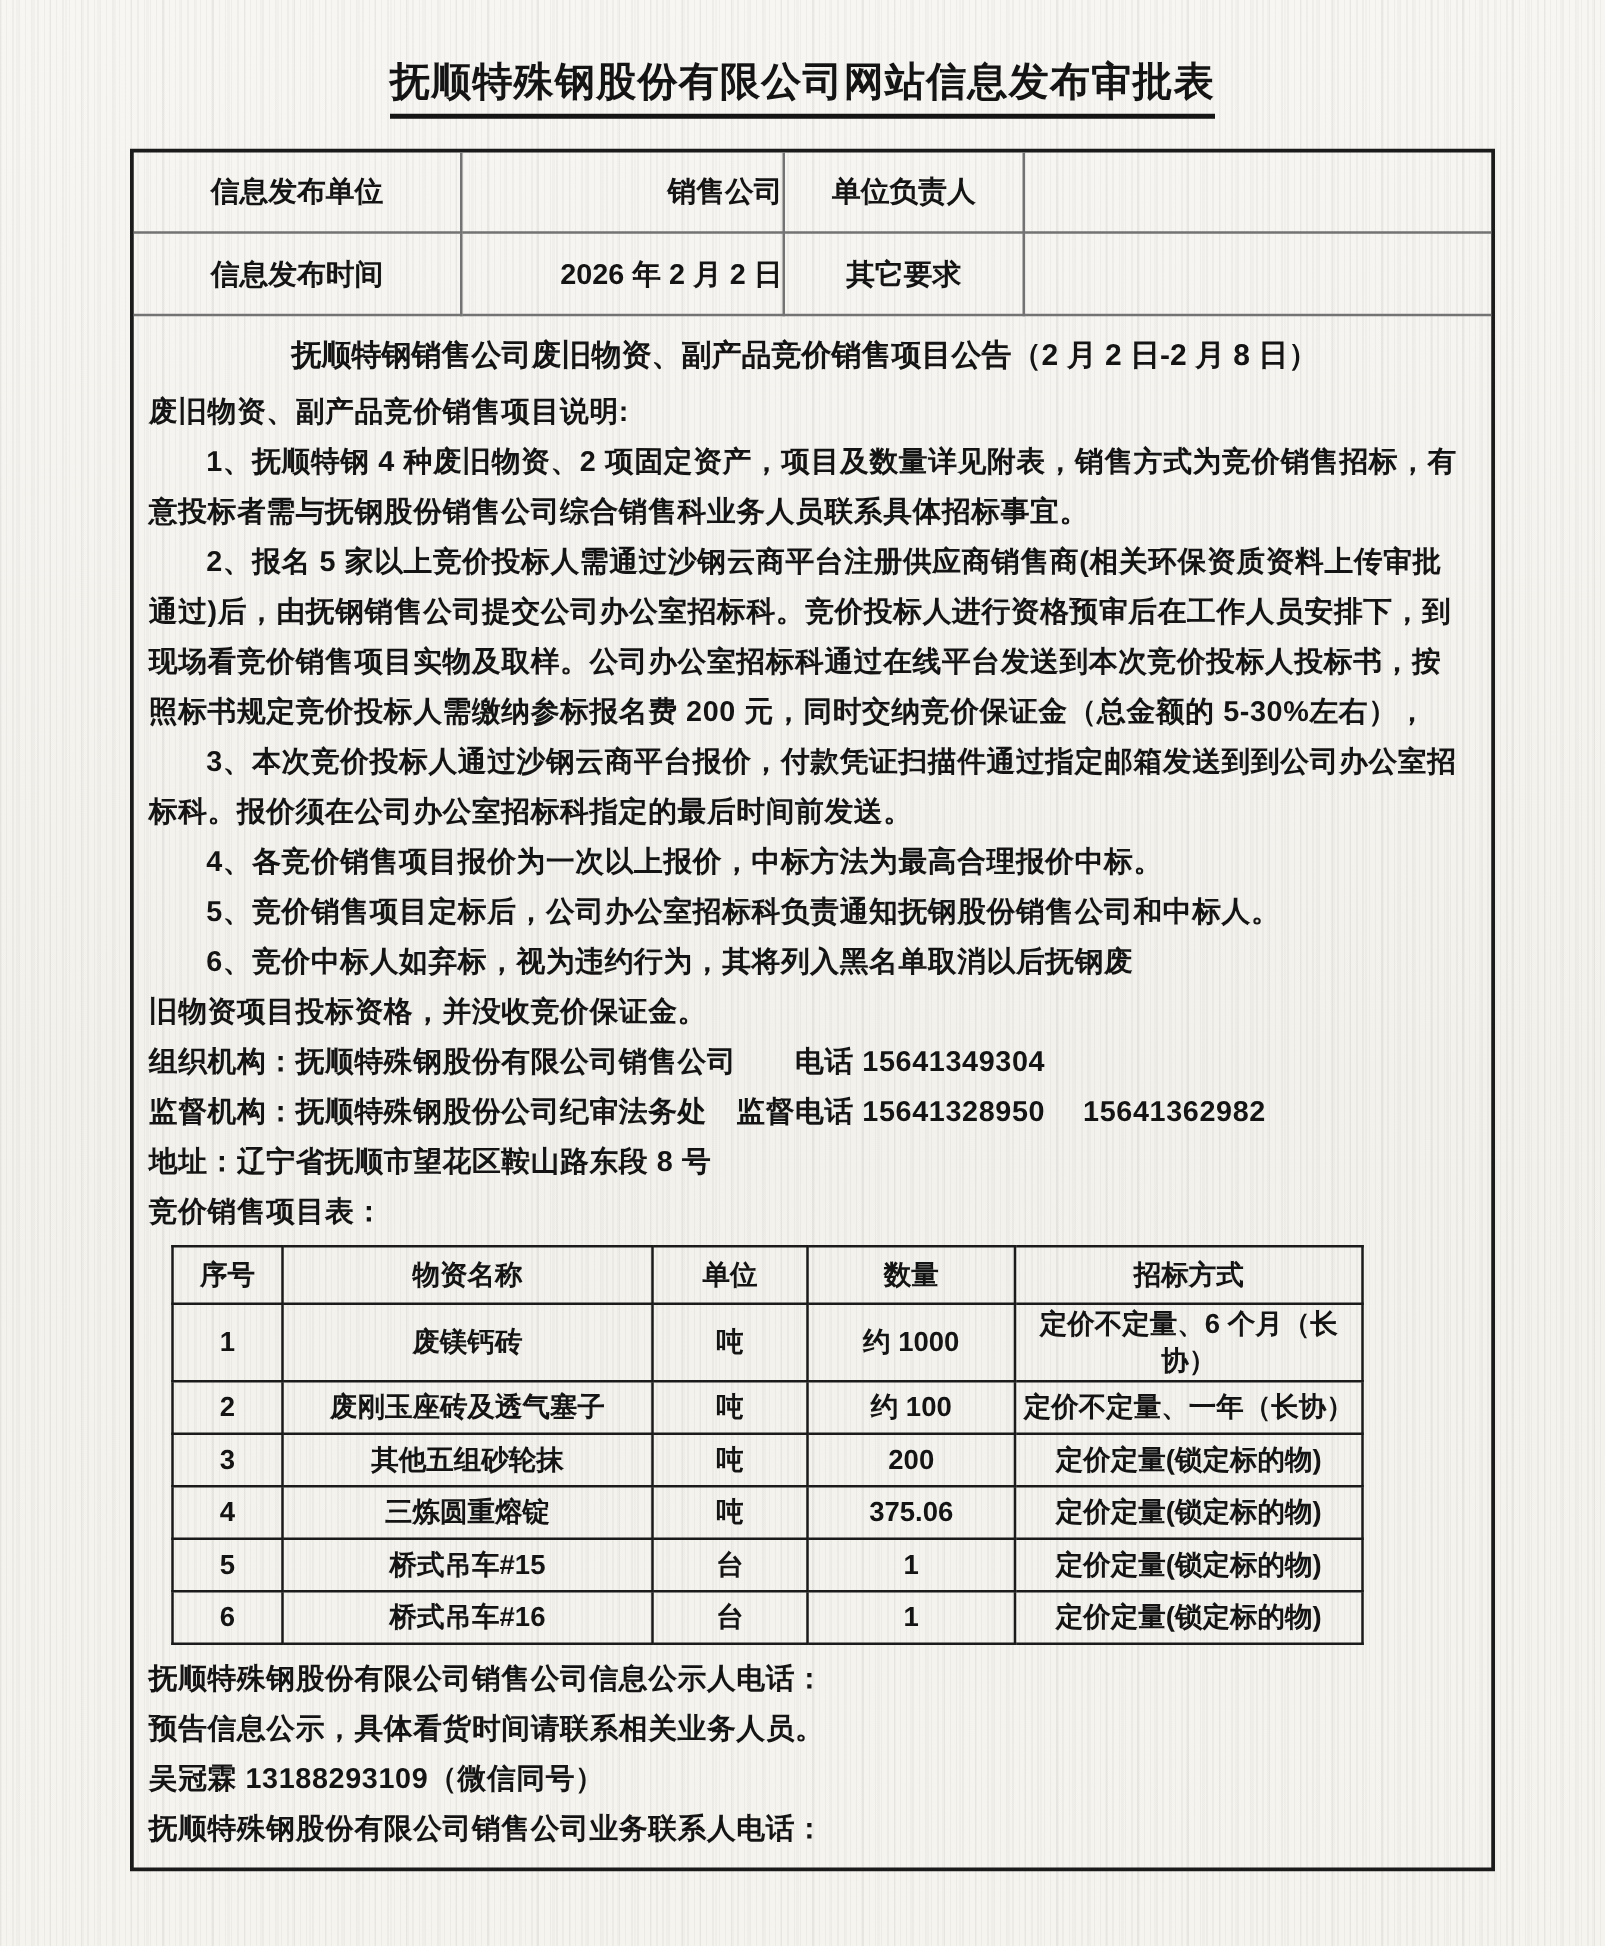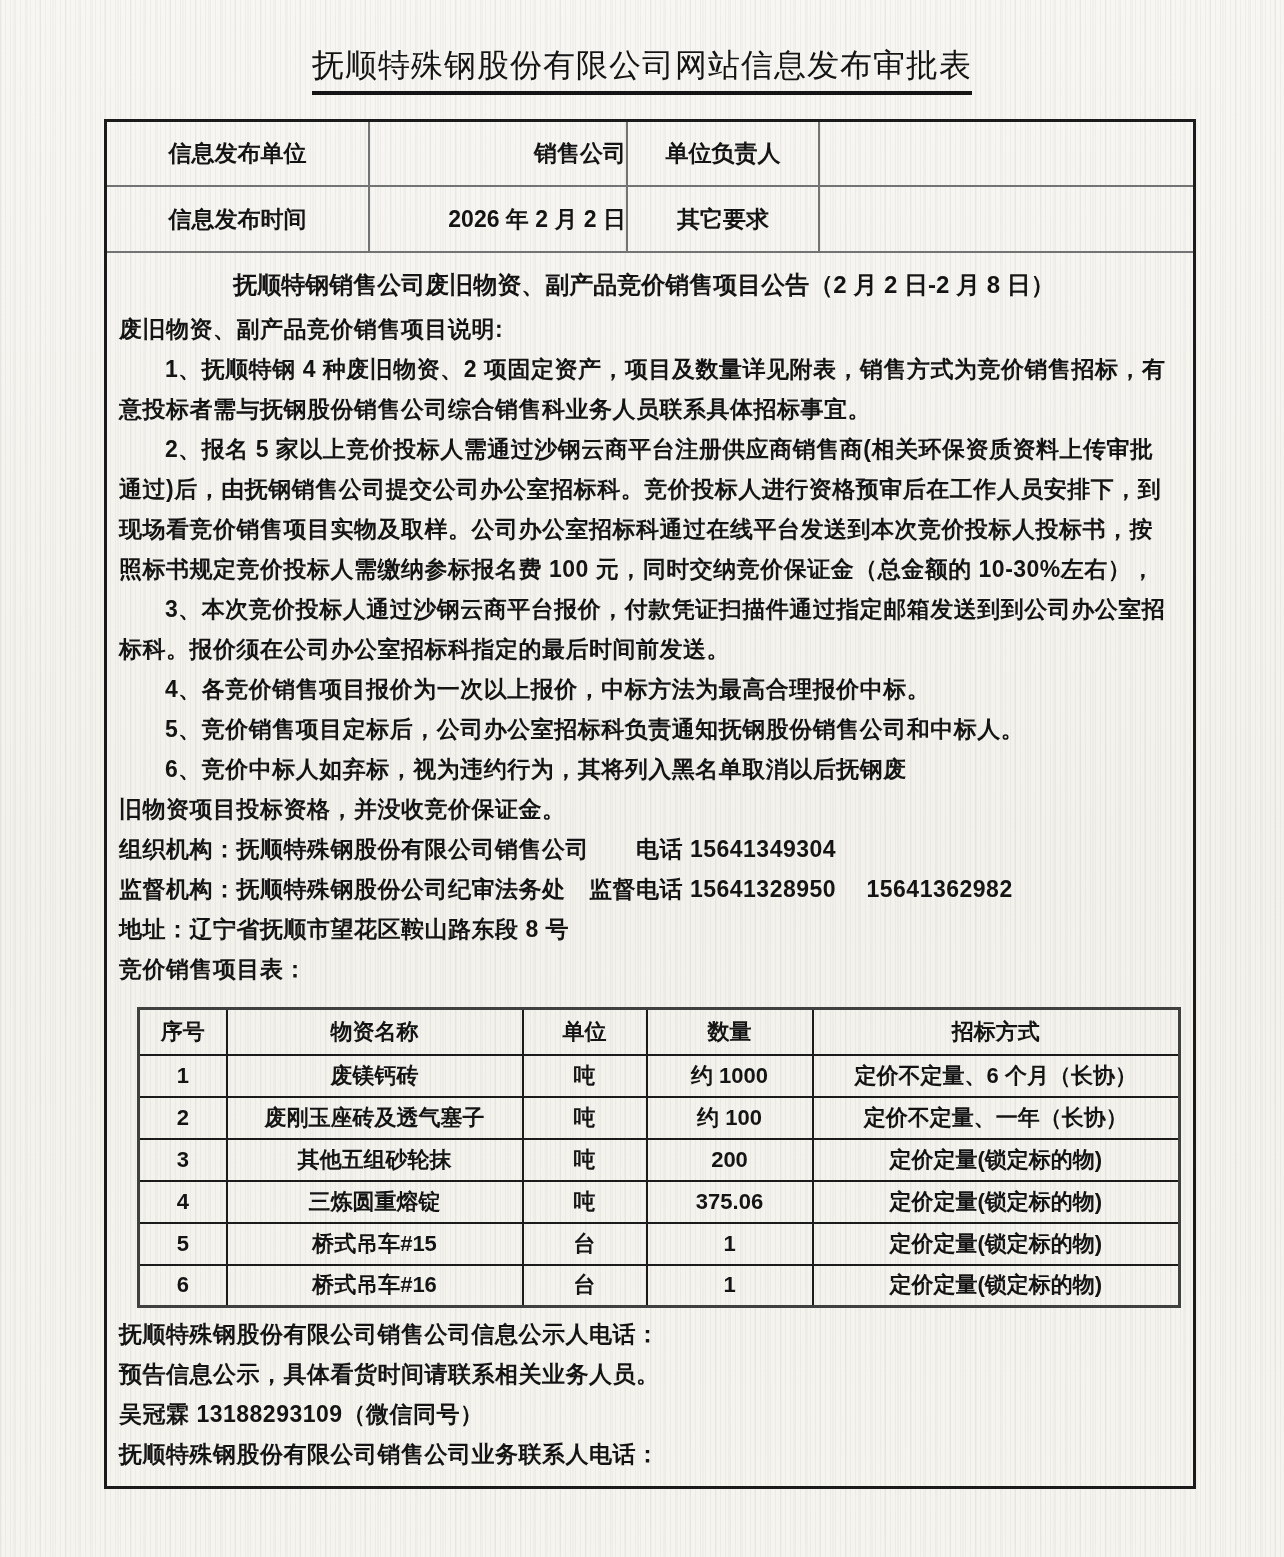--- a/index.html
+++ b/index.html
@@ -15,21 +15,21 @@
       repeating-linear-gradient(90deg, rgba(60,60,60,0.03) 0 2px, transparent 2px 13px),
       linear-gradient(180deg, #f8f6f2 0%, #f3f1ec 55%, #f6f4ef 100%);
     overflow: hidden;
   }
   .page { position: relative; width: 1284px; height: 1557px; padding-top: 44px; }
 
   .doc-title-wrap { text-align: center; margin-bottom: 24px; }
   .doc-title {
     display: inline-block;
     font-size: 32px;
-    font-weight: 400;
+    font-weight: 700;
     letter-spacing: 1px;
     border-bottom: 4px solid #151515;
     padding-bottom: 3px;
   }
 
   .outer-box {
     margin-left: 104px;
     width: 1092px;
     border: 3px solid #1b1b1b;
   }
@@ -72,24 +72,24 @@
   }
   .para.indent { text-indent: 2em; }
   .meta-line {
     font-size: 23px;
     font-weight: 700;
     line-height: 40px;
     letter-spacing: 0.5px;
   }
 
   .proj-table {
-    margin: 18px 0 6px 18px;
-    width: 1044px;
+    margin: 7px 0 6px 18px;
+    width: 954px;
     table-layout: fixed;
-    border: 3px solid #404040;
+    border: 1px solid #404040;
   }
   .proj-table td, .proj-table th {
     border: 2.5px solid #1b1b1b;
     text-align: center;
     vertical-align: middle;
     font-size: 22px;
     font-weight: 800;
   }
   .proj-table th { height: 46px; }
   .proj-table td { height: 42px; }
@@ -132,21 +132,21 @@
       </tr>
     </tbody>
       </table>
 
     <div class="content">
 
       <div class="ann-heading">抚顺特钢销售公司废旧物资、副产品竞价销售项目公告（2 月 2 日-2 月 8 日）</div>
 
       <p class="para">废旧物资、副产品竞价销售项目说明:</p>
       <p class="para indent">1、抚顺特钢 4 种废旧物资、2 项固定资产，项目及数量详见附表，销售方式为竞价销售招标，有意投标者需与抚钢股份销售公司综合销售科业务人员联系具体招标事宜。</p>
-      <p class="para indent">2、报名 5 家以上竞价投标人需通过沙钢云商平台注册供应商销售商(相关环保资质资料上传审批通过)后，由抚钢销售公司提交公司办公室招标科。竞价投标人进行资格预审后在工作人员安排下，到现场看竞价销售项目实物及取样。公司办公室招标科通过在线平台发送到本次竞价投标人投标书，按照标书规定竞价投标人需缴纳参标报名费 100 元，同时交纳竞价保证金（总金额的 10-30%左右），</p>
+      <p class="para indent">2、报名 5 家以上竞价投标人需通过沙钢云商平台注册供应商销售商(相关环保资质资料上传审批通过)后，由抚钢销售公司提交公司办公室招标科。竞价投标人进行资格预审后在工作人员安排下，到现场看竞价销售项目实物及取样。公司办公室招标科通过在线平台发送到本次竞价投标人投标书，按照标书规定竞价投标人需缴纳参标报名费 200 元，同时交纳竞价保证金（总金额的 5-30%左右），</p>
       <p class="para indent">3、本次竞价投标人通过沙钢云商平台报价，付款凭证扫描件通过指定邮箱发送到到公司办公室招标科。报价须在公司办公室招标科指定的最后时间前发送。</p>
       <p class="para indent">4、各竞价销售项目报价为一次以上报价，中标方法为最高合理报价中标。</p>
       <p class="para indent">5、竞价销售项目定标后，公司办公室招标科负责通知抚钢股份销售公司和中标人。</p>
       <p class="para indent">6、竞价中标人如弃标，视为违约行为，其将列入黑名单取消以后抚钢废</p>
       <p class="para">旧物资项目投标资格，并没收竞价保证金。</p>
 
       <p class="meta-line">组织机构：抚顺特殊钢股份有限公司销售公司　　电话 15641349304</p>
       <p class="meta-line">监督机构：抚顺特殊钢股份公司纪审法务处　监督电话 15641328950　 15641362982</p>
       <p class="meta-line">地址：辽宁省抚顺市望花区鞍山路东段 8 号</p>
       <p class="meta-line">竞价销售项目表：</p>

